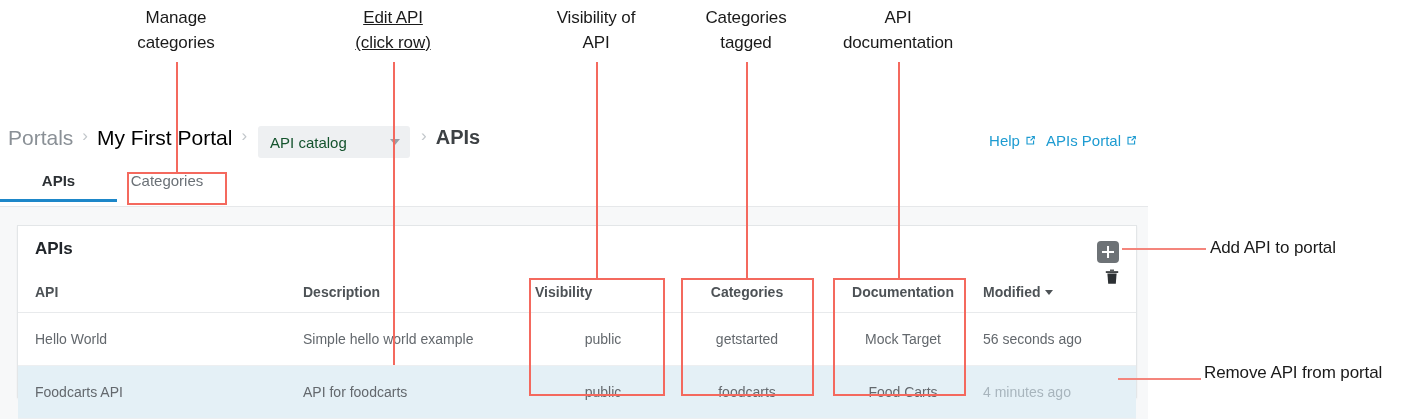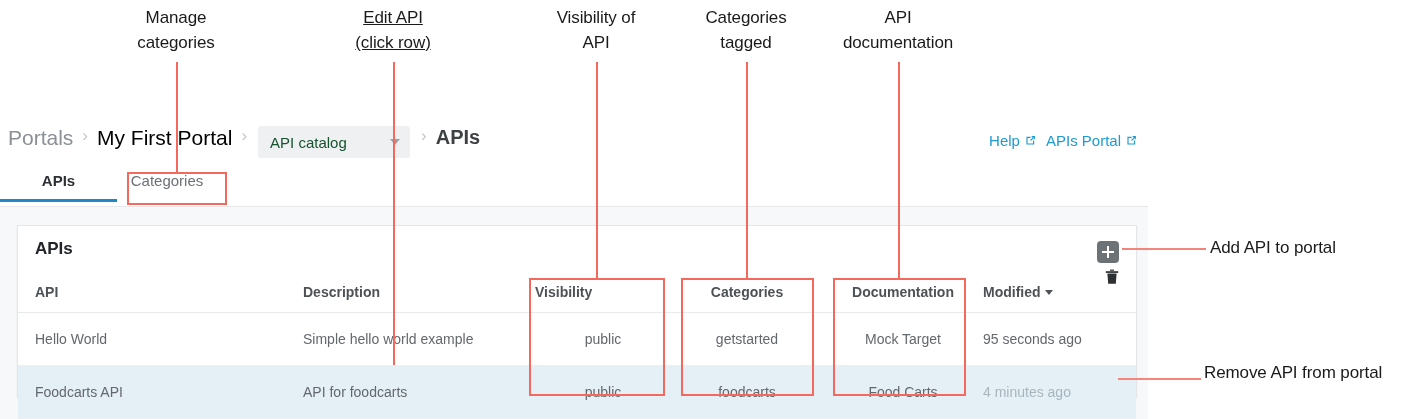--- a/index.html
+++ b/index.html
@@ -273,21 +273,21 @@
         </th>
       </tr>
     </thead>
     <tbody>
       <tr>
         <td class="col-api">Hello World</td>
         <td class="col-desc">Simple hello world example</td>
         <td class="col-vis">public</td>
         <td class="col-cat">getstarted</td>
         <td class="col-doc">Mock Target</td>
-        <td class="col-mod">95 seconds ago</td>
+        <td class="col-mod">56 seconds ago</td>
       </tr>
       <tr class="row-selected">
         <td class="col-api">Foodcarts API</td>
         <td class="col-desc">API for foodcarts</td>
         <td class="col-vis">public</td>
         <td class="col-cat">foodcarts</td>
         <td class="col-doc">Food Carts</td>
         <td class="col-mod dim">4 minutes ago</td>
       </tr>
     </tbody>

